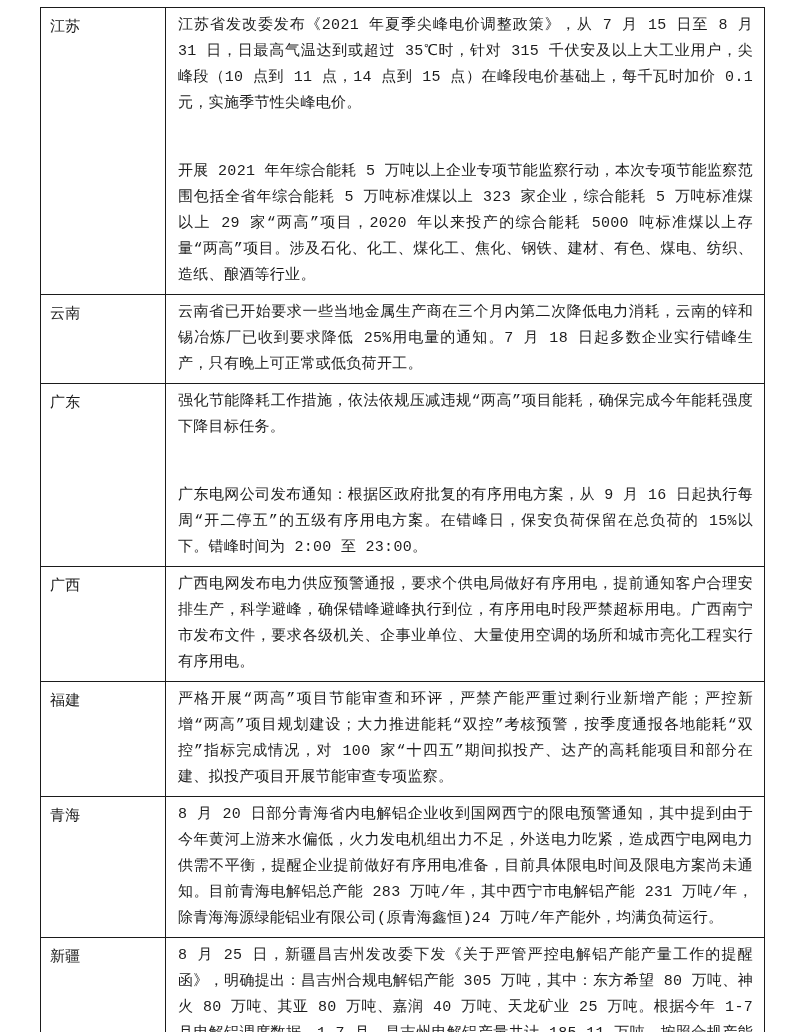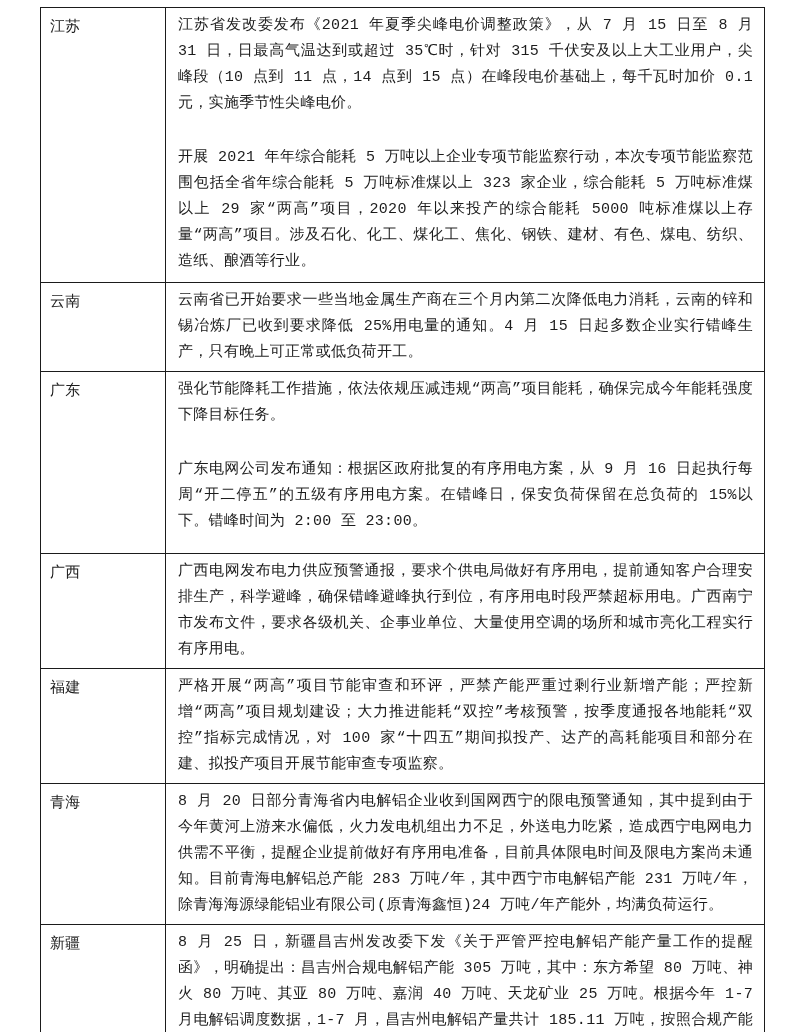--- a/index.html
+++ b/index.html
@@ -43,21 +43,21 @@
   td.content {
     padding: 5px 11px 5px 12px;
     text-align: justify;
     text-justify: inter-character;
     font-family: Liberation Mono, monospace;
   }
   td.content p {
     margin: 0;
   }
   td.content p.second {
-    margin-top: 28px;
+    margin-top: 42px;
   }
   tr.r0 { height: 275px; }
   tr.r1 { height: 82px; margin-top: 36px; }
   tr.r2 { height: 182px; }
   tr.r3 { height: 104px; }
   tr.r4 { height: 110px; }
   tr.r5 { height: 132px; }
   tr.r6 { height: 126px; }
 </style>
 </head>
@@ -69,21 +69,21 @@
       <tr class="r0">
         <td class="province">江苏</td>
         <td class="content">
           <p>江苏省发改委发布《2021 年夏季尖峰电价调整政策》，从 7 月 15 日至 8 月 31 日，日最高气温达到或超过 35℃时，针对 315 千伏安及以上大工业用户，尖峰段（10 点到 11 点，14 点到 15 点）在峰段电价基础上，每千瓦时加价 0.1 元，实施季节性尖峰电价。</p>
           <p class="second">开展 2021 年年综合能耗 5 万吨以上企业专项节能监察行动，本次专项节能监察范围包括全省年综合能耗 5 万吨标准煤以上 323 家企业，综合能耗 5 万吨标准煤以上 29 家“两高”项目，2020 年以来投产的综合能耗 5000 吨标准煤以上存量“两高”项目。涉及石化、化工、煤化工、焦化、钢铁、建材、有色、煤电、纺织、造纸、酿酒等行业。</p>
         </td>
       </tr>
       <tr class="r1">
         <td class="province">云南</td>
         <td class="content">
-          <p>云南省已开始要求一些当地金属生产商在三个月内第二次降低电力消耗，云南的锌和锡冶炼厂已收到要求降低 25%用电量的通知。4 月 15 日起多数企业实行错峰生产，只有晚上可正常或低负荷开工。</p>
+          <p>云南省已开始要求一些当地金属生产商在三个月内第二次降低电力消耗，云南的锌和锡冶炼厂已收到要求降低 25%用电量的通知。7 月 18 日起多数企业实行错峰生产，只有晚上可正常或低负荷开工。</p>
         </td>
       </tr>
       <tr class="r2">
         <td class="province">广东</td>
         <td class="content">
           <p>强化节能降耗工作措施，依法依规压减违规“两高”项目能耗，确保完成今年能耗强度下降目标任务。</p>
           <p class="second">广东电网公司发布通知：根据区政府批复的有序用电方案，从 9 月 16 日起执行每周“开二停五”的五级有序用电方案。在错峰日，保安负荷保留在总负荷的 15%以下。错峰时间为 2:00 至 23:00。</p>
         </td>
       </tr>
       <tr class="r3">

